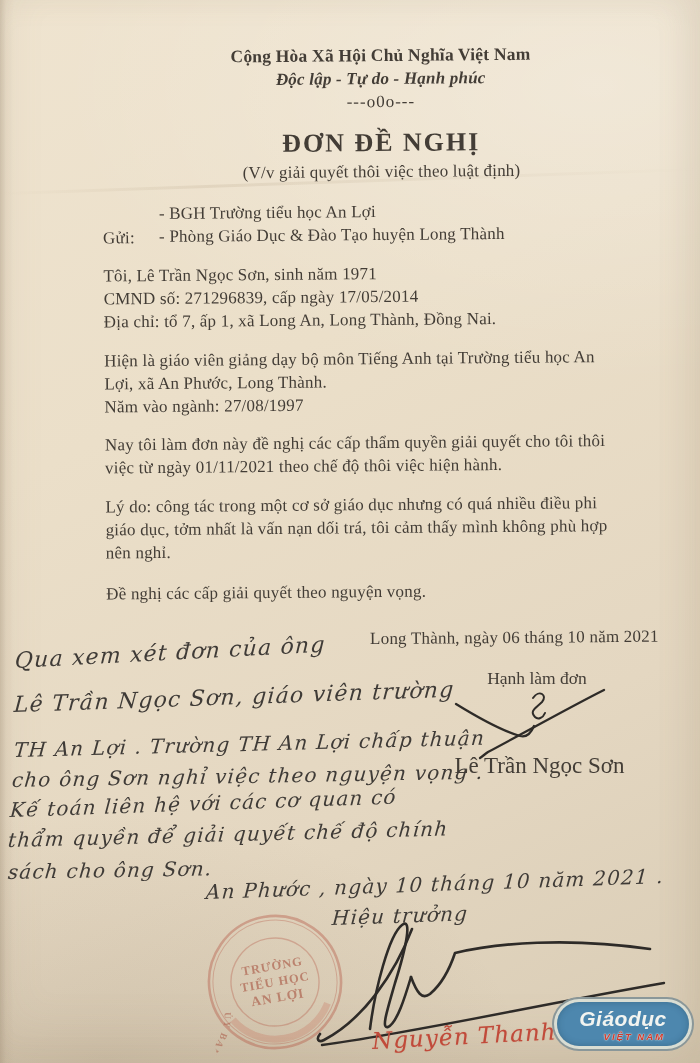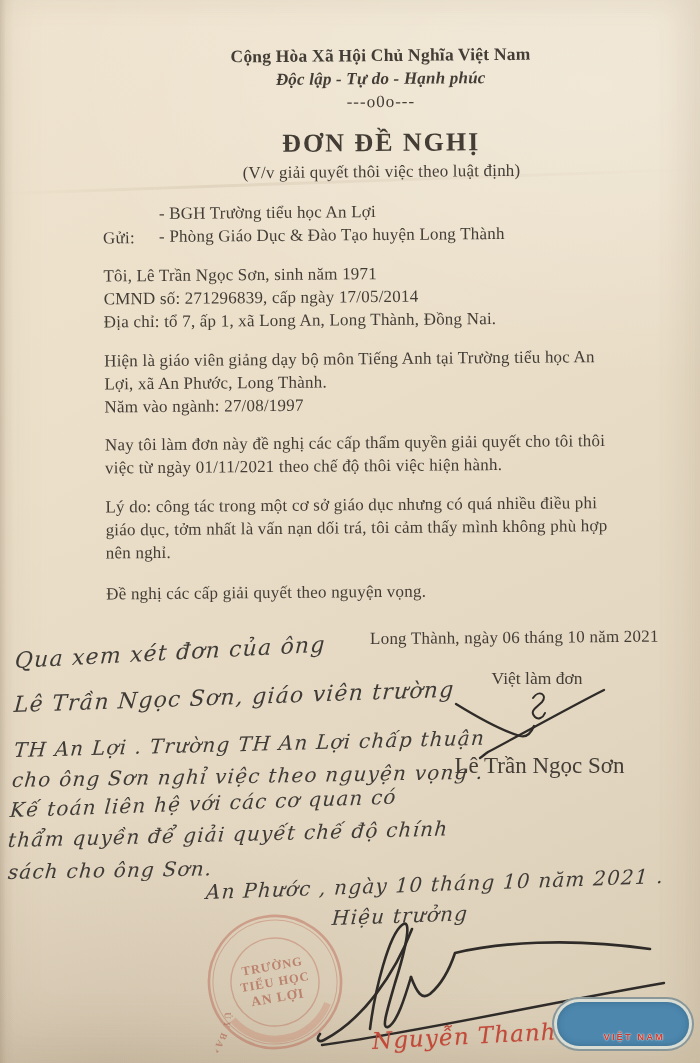--- a/index.html
+++ b/index.html
@@ -83,21 +83,21 @@
     box-shadow:inset 0 0 6px rgba(30,60,80,.35);
   }
   .brand-name{
     position:absolute;left:0;right:0;top:5px;text-align:center;color:#f2f4f0;
     font-family:"Liberation Sans",sans-serif;font-weight:bold;font-size:21px;
     letter-spacing:.5px;font-style:italic;
   }
   .brand-sub{
     position:absolute;right:24px;bottom:4px;color:#d03a2e;
     font-family:"Liberation Sans",sans-serif;font-weight:bold;font-size:9.5px;
-    letter-spacing:2px;text-shadow:0 0 2px #eef0ea,0 0 1px #eef0ea;
+    letter-spacing:2px;text-shadow:0 0 2px #eef0ea,0 0 1px #eef0ea;font-style:italic;
   }
 </style>
 </head>
 <body>
 
 <div class="paper-shade"></div>
 <div class="crease"></div>
 
 <div class="typed">
   <div class="c national nowrap">Cộng Hòa Xã Hội Chủ Nghĩa Việt Nam</div>
@@ -137,21 +137,21 @@
     <div class="nowrap">nên nghỉ.</div>
   </div>
 
   <div class="para p5">
     <div class="nowrap">Đề nghị các cấp giải quyết theo nguyện vọng.</div>
   </div>
 
   <div class="dateline nowrap">Long Thành, ngày 06 tháng 10 năm 2021</div>
 </div>
 
-<div class="signer-caption nowrap">Việt làm đơn</div>
+<div class="signer-caption nowrap">Hạnh làm đơn</div>
 <svg class="sig" style="left:450px;top:682px" width="185" height="100" viewBox="0 0 185 100">
   <path d="M83,16 c6,-9 15,-3 9,4 c-6,6 -13,9 -7,15 c3,3 8,1 10,-4" stroke-width="2"></path>
   <path d="M6,22 C32,38 56,50 70,54 C77,56 81,51 84,44" stroke-width="2.3"></path>
   <path d="M30,76 C33,74 35,72 38,70 C72,52 122,24 154,8" stroke-width="2.3"></path>
 </svg>
 <div class="signer-name nowrap">Lê Trần Ngọc Sơn</div>
 
 <div class="hw hw-lg" style="left:15px;top:648px;transform:rotate(-3deg) skewX(-6deg)">Qua xem xét đơn của ông</div>
 <div class="hw hw-lg" style="left:14px;top:692px;transform:rotate(-2deg) skewX(-6deg)">Lê Trần Ngọc Sơn, giáo viên trường</div>
 <div class="hw hw-md" style="left:14px;top:738px;transform:rotate(-1.5deg) skewX(-6deg)">TH An Lợi . Trường TH An Lợi chấp thuận</div>
@@ -182,15 +182,16 @@
   <path d="M78,126 C83,86 97,32 110,22 C120,14 115,42 103,80 C95,108 89,126 96,124 C105,120 113,94 119,74" stroke-width="2.6"></path>
   <path d="M119,74 C125,90 130,97 138,91 C151,80 159,62 163,50 C205,40 275,34 358,46" stroke-width="2.6"></path>
   <path d="M120,26 C103,70 72,116 32,137 C26,140 24,136 28,131" stroke-width="2.6"></path>
   <path d="M30,142 C120,130 245,102 372,80" stroke-width="2.4"></path>
 </svg>
 
 <div class="principal-name">Nguyễn Thanh Tùng</div>
 
 <div class="brand">
   <div class="brand-inner">
+    <div class="brand-name">Giáodục</div>
     <div class="brand-sub">VIỆT NAM</div>
   </div>
 </div>
 
 </body></html>

